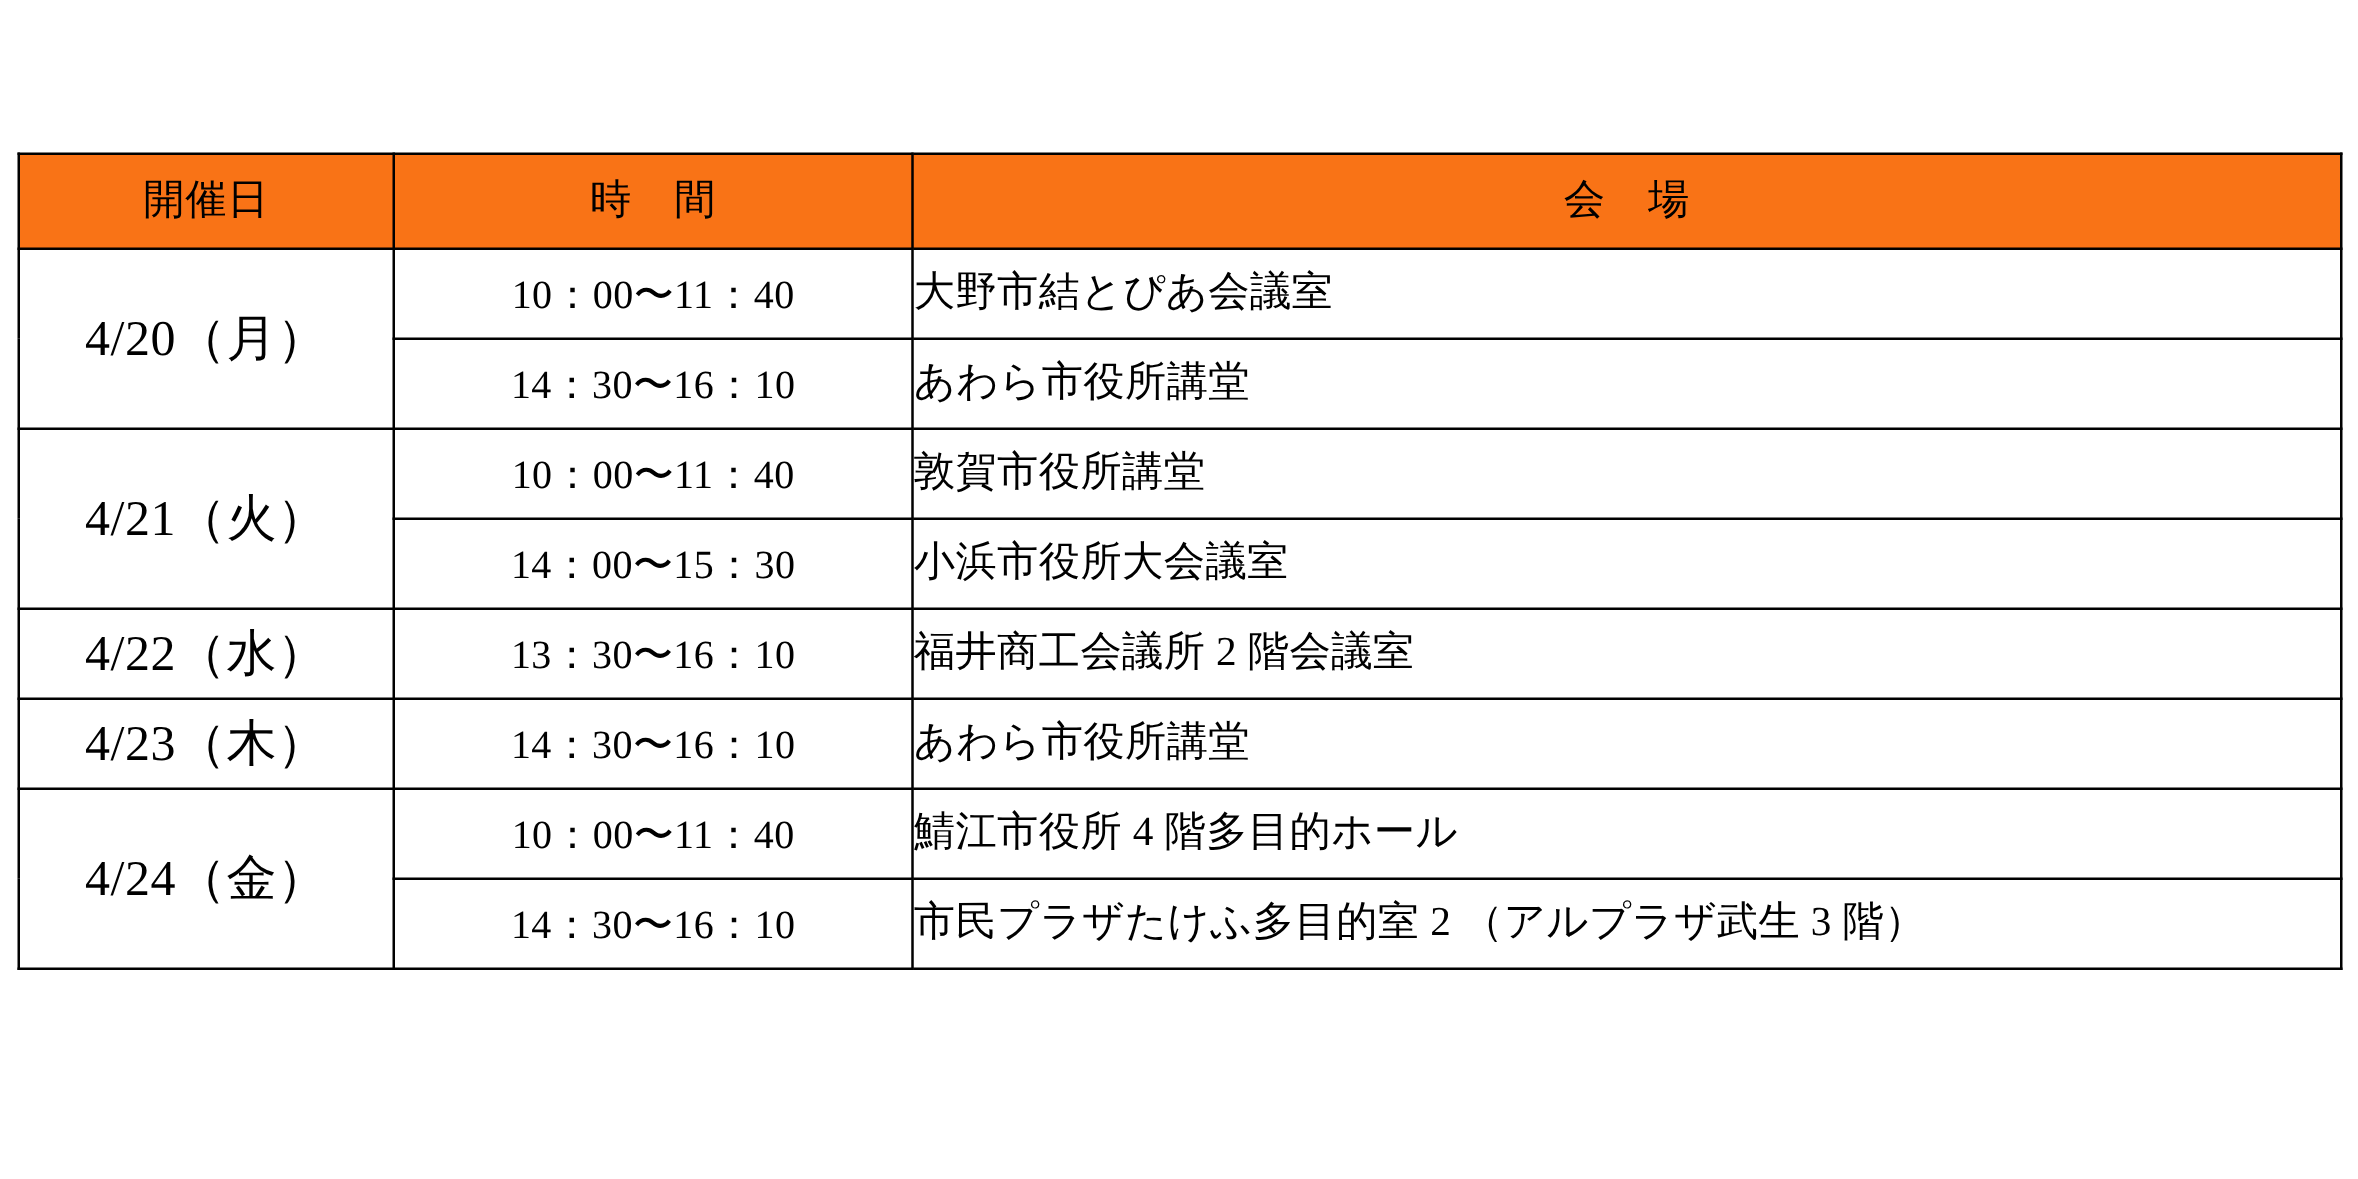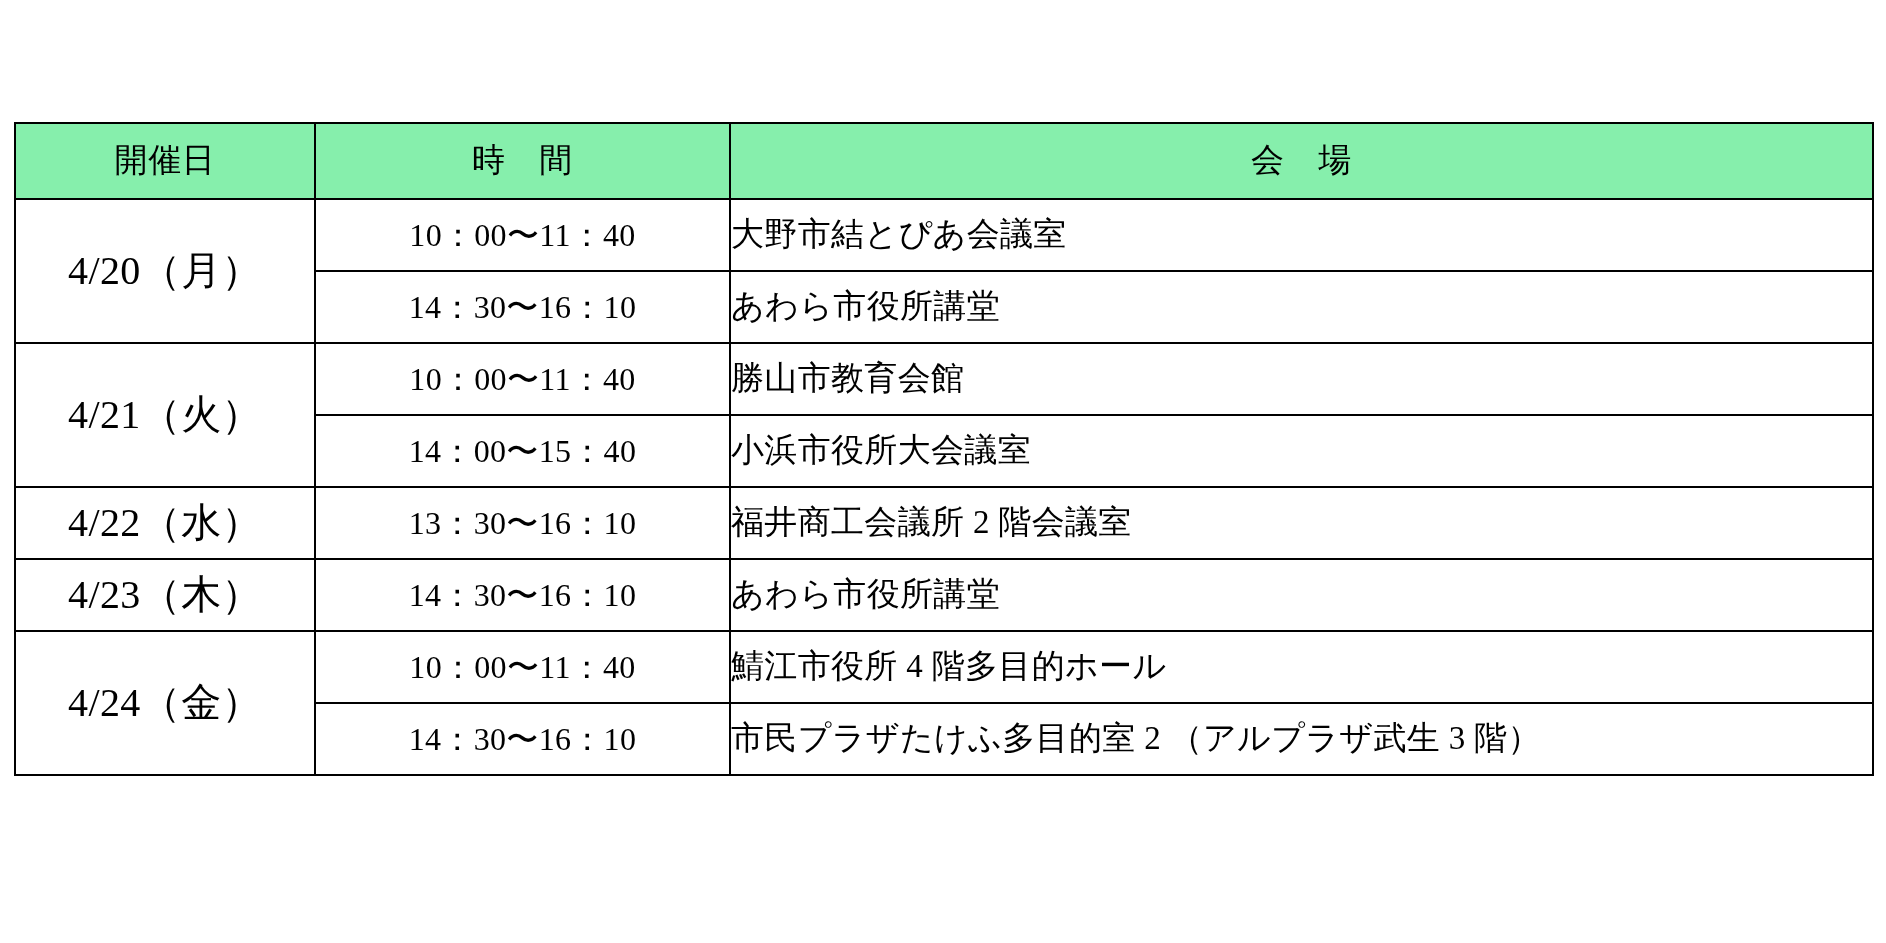--- a/index.html
+++ b/index.html
@@ -38,21 +38,21 @@
     border: 2px solid #000000;
     padding: 0;
     vertical-align: middle;
     font-weight: normal;
   }
   col.c-date  { width: 300px; }
   col.c-time  { width: 415px; }
   col.c-place { width: 1143px; }
 
   thead th {
-    background: #86efac;
+    background: #f97316;
     height: 74px;
     text-align: center;
     font-size: 33px;
     letter-spacing: 0.02em;
   }
 
   tbody td {
     height: 70px;
   }
   td.date {
@@ -101,24 +101,24 @@
           <td class="place">大野市結とぴあ会議室</td>
         </tr>
         <tr>
           <td class="time">14：30〜16：10</td>
           <td class="place">あわら市役所講堂</td>
         </tr>
 
         <tr>
           <td class="date" rowspan="2">4/21（火）</td>
           <td class="time">10：00〜11：40</td>
-          <td class="place">勝山市教育会館</td>
+          <td class="place">敦賀市役所講堂</td>
         </tr>
         <tr>
-          <td class="time">14：00〜15：40</td>
+          <td class="time">14：00〜15：30</td>
           <td class="place">小浜市役所大会議室</td>
         </tr>
 
         <tr>
           <td class="date">4/22（水）</td>
           <td class="time">13：30〜16：10</td>
           <td class="place">福井商工会議所 2 階会議室</td>
         </tr>
 
         <tr>

